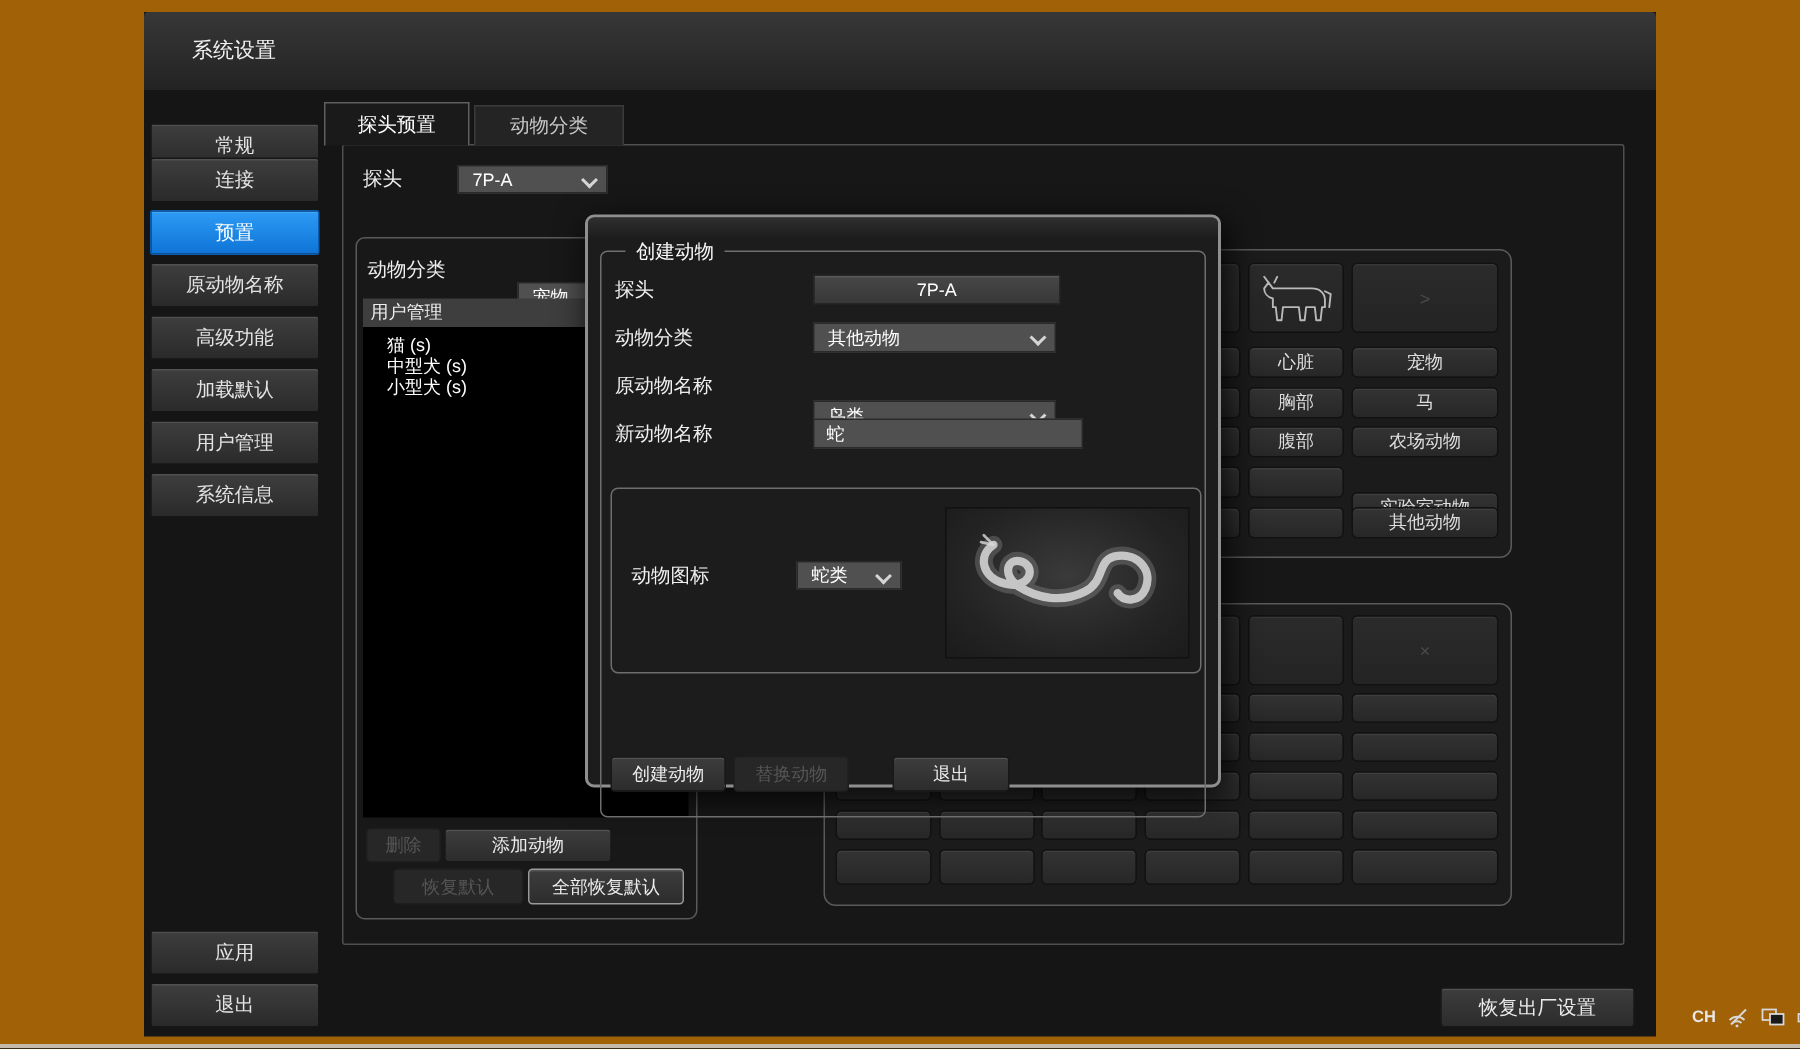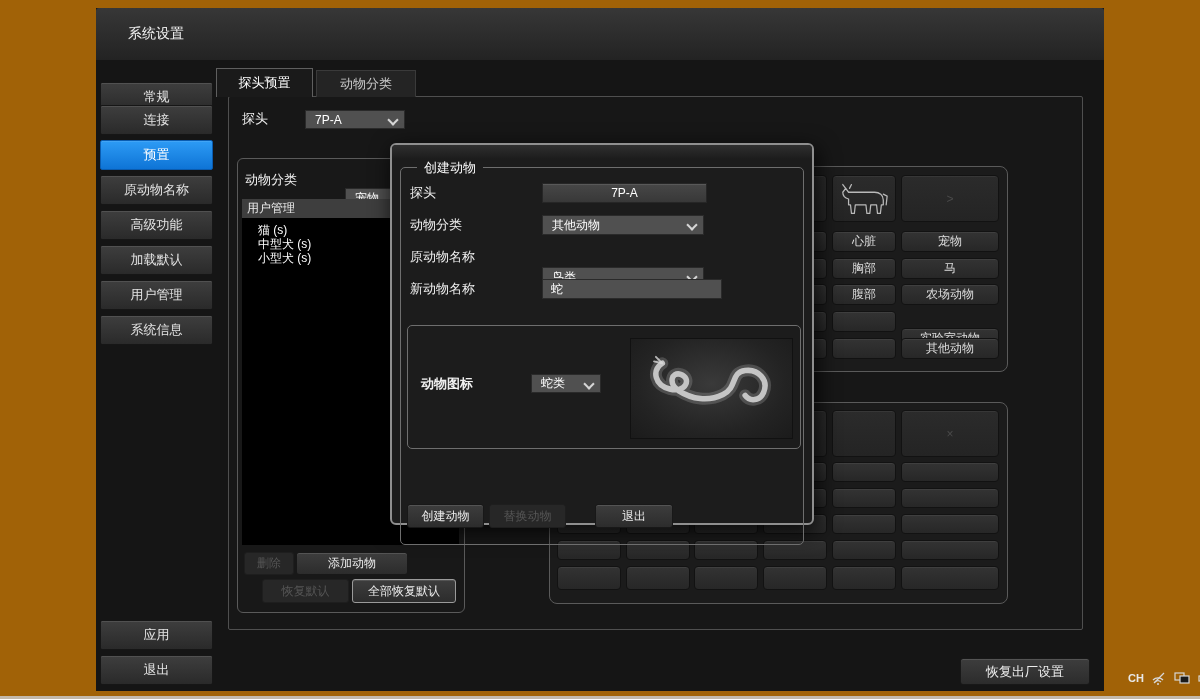--- a/index.html
+++ b/index.html
@@ -235,21 +235,21 @@
     <div class="abs lbl" style="left:18px;top:102px;height:20px;">原动物名称</div>
     <div class="abs combo" style="left:150px;top:102px;width:162px;height:20px;">
       <span>鸟类</span>
       <span class="chev"></span>
     </div>
 
     <div class="abs lbl" style="left:18px;top:134px;height:20px;">新动物名称</div>
     <input class="abs tinput" style="left: 150px; top: 134px; width: 180px; height: 20px;" value="蛇">
 
     <div class="abs groupbox" style="left:15px;top:180px;width:394px;height:124px;">
-      <div class="abs lbl" style="left:13px;top:48px;height:20px;font-weight:bold;">动物图标</div>
+      <div class="abs lbl" style="left:13px;top:48px;height:20px;">动物图标</div>
       <div class="abs combo" style="left:123px;top:48px;width:70px;height:19px;">
         <span>蛇类</span>
         <span class="chev"></span>
       </div>
       <div class="abs imgpanel" style="left:222px;top:12px;width:163px;height:101px;">
         <svg width="150" height="92" viewBox="0 0 160 100">
           <g fill="none" stroke-linecap="round">
             <path d="M26,22 C14,30 18,46 34,50 C52,55 58,38 46,34 C36,31 32,44 44,52 C58,61 76,64 92,56 C108,48 100,32 116,30 C130,28 142,40 136,54 C132,63 121,64 116,57" stroke="#cfcfcf" stroke-width="13" opacity="0.22"></path>
             <path d="M26,22 C14,30 18,46 34,50 C52,55 58,38 46,34 C36,31 32,44 44,52 C58,61 76,64 92,56 C108,48 100,32 116,30 C130,28 142,40 136,54 C132,63 121,64 116,57" stroke="#d9d9d9" stroke-width="6" opacity="0.85"></path>
             <path d="M26,22 l-7,-7 m7,7 l-9,-2" stroke="#d9d9d9" stroke-width="2" opacity="0.8"></path>

